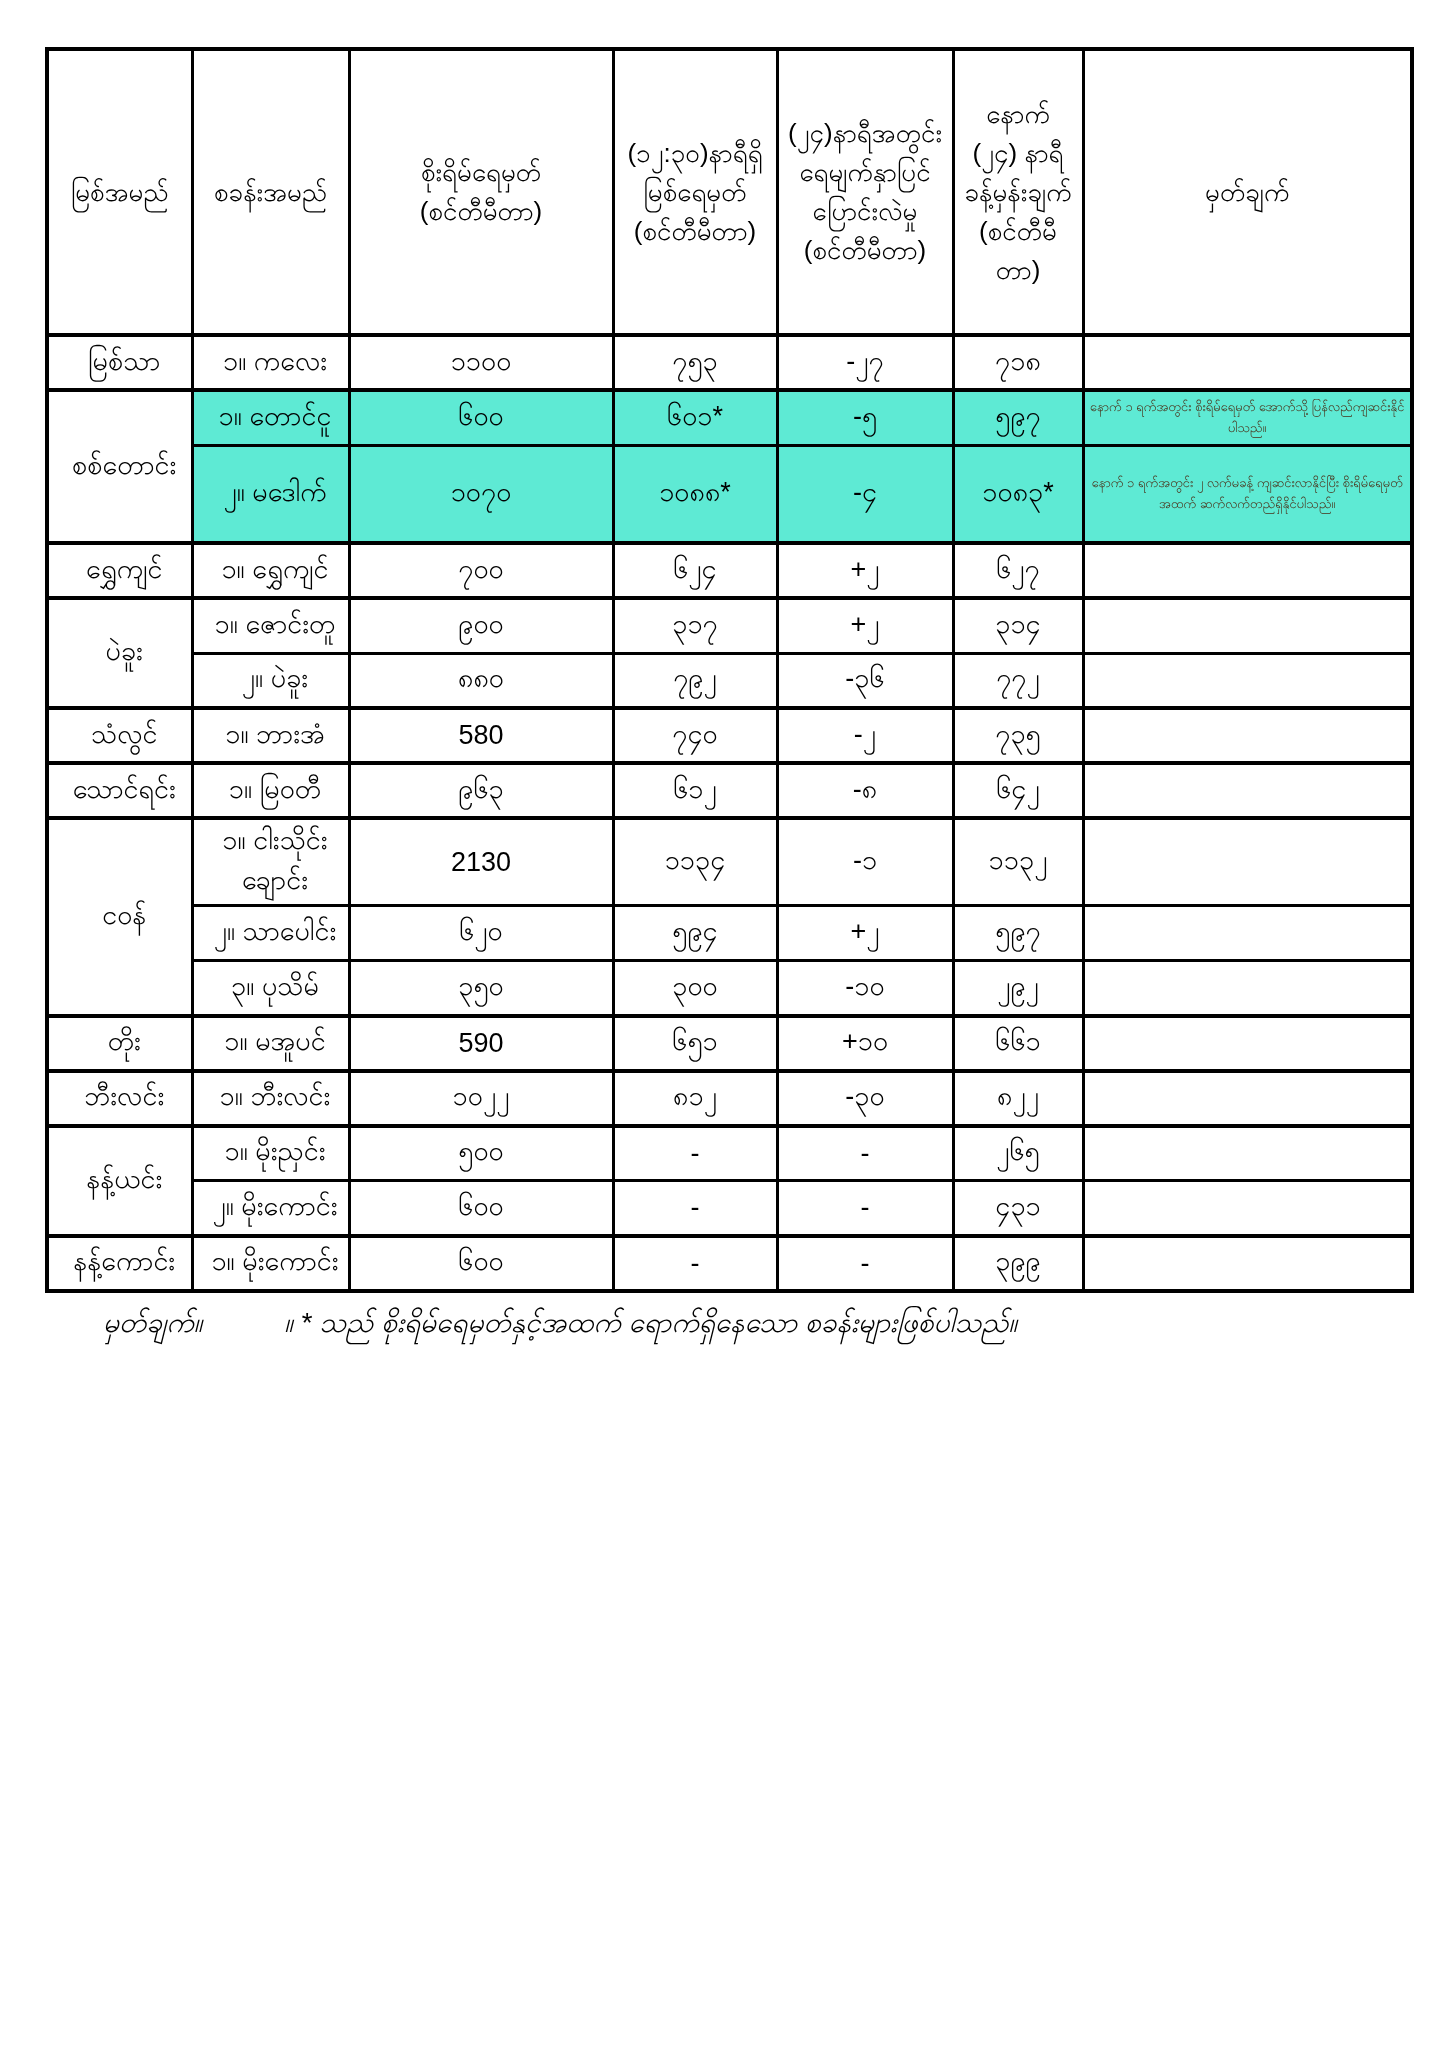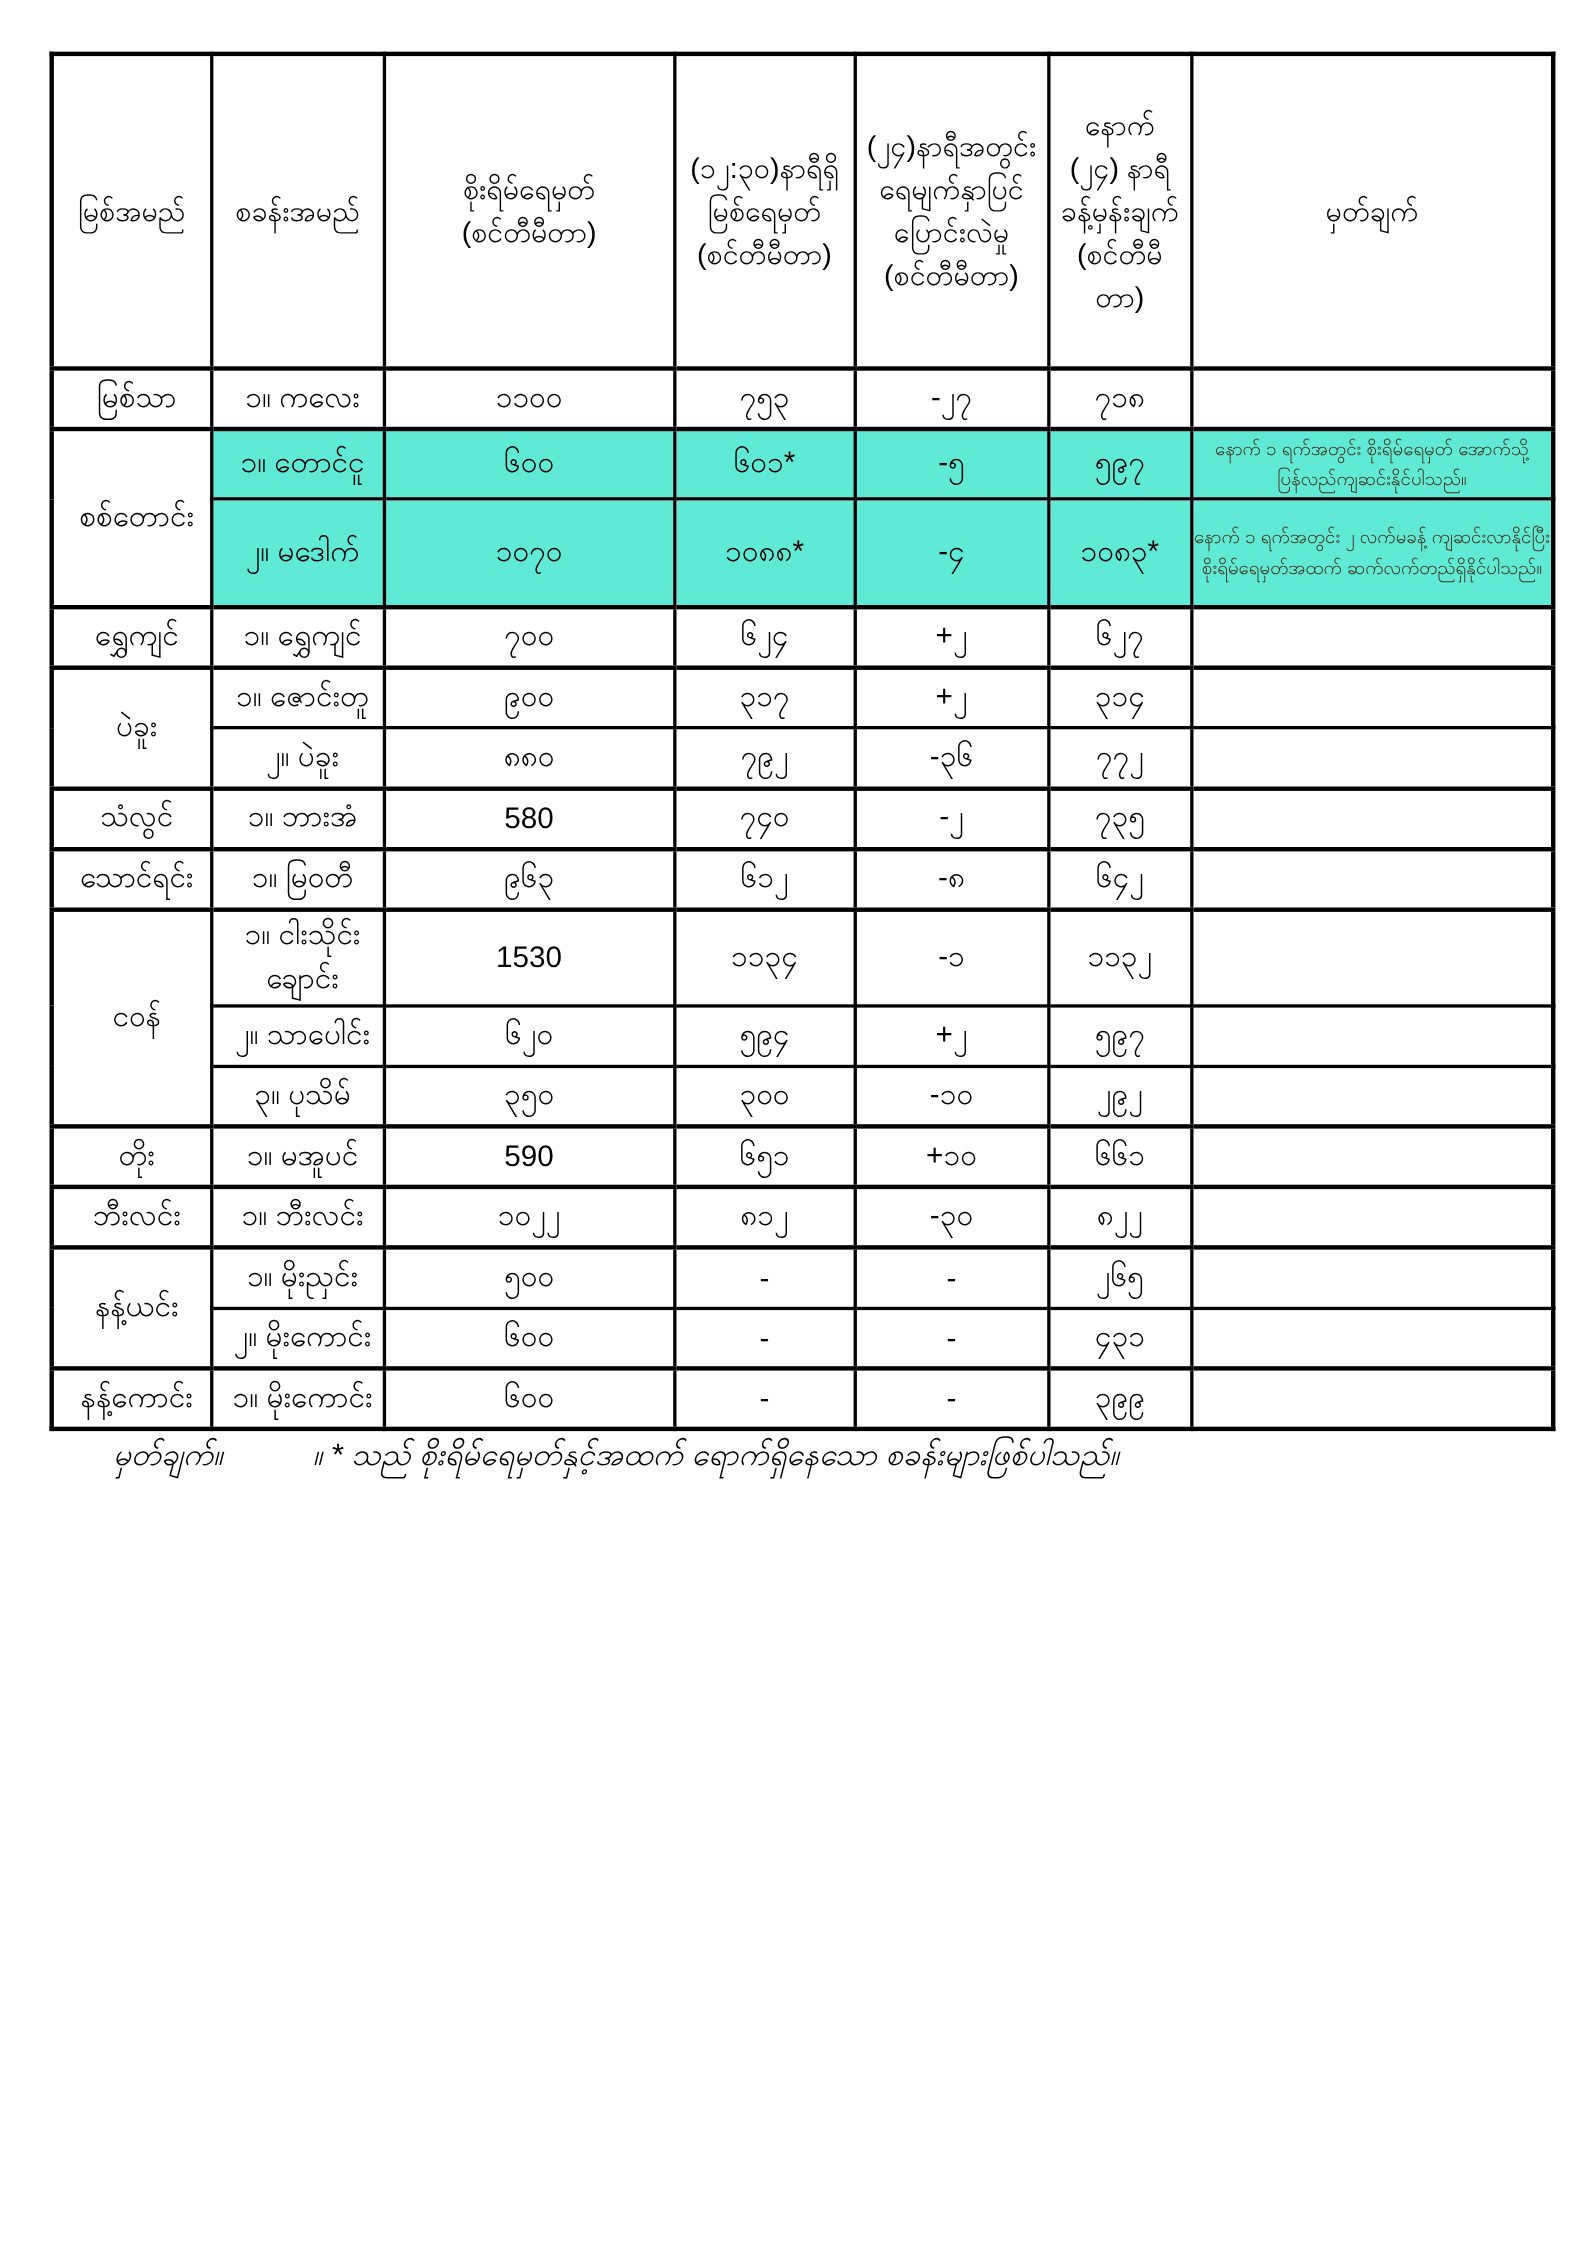--- a/index.html
+++ b/index.html
@@ -52,21 +52,21 @@
   td.c-river, td.c-station {
     text-align: center;
     padding-left: 13px;
   }
   tr.sub td { border-top-width: 2px; }
   tr.group td { border-top-width: 4px; }
   thead th { border-bottom-width: 4px; }
 
   td.hl { background: #5eead4; }
   td.c-remark {
-    font-size: 17px;
+    font-size: 13px;
     line-height: 1.6;
     color: #4a3018;
     padding: 3px 0;
   }
   .footnote {
     position: absolute;
     left: 103px; top: 1304px;
     font-size: 28px;
     white-space: nowrap;
     font-style: italic;
@@ -182,21 +182,21 @@
         <td class="c-num">၉၆၃</td>
         <td class="c-num">၆၁၂</td>
         <td class="c-num">-၈</td>
         <td class="c-num">၆၄၂</td>
         <td class="c-remark"></td>
       </tr>
 
       <tr class="group">
         <td class="c-river" rowspan="3">ငဝန်</td>
         <td class="c-station">၁။ ငါးသိုင်းချောင်း</td>
-        <td class="c-num">1530</td>
+        <td class="c-num">2130</td>
         <td class="c-num">၁၁၃၄</td>
         <td class="c-num">-၁</td>
         <td class="c-num">၁၁၃၂</td>
         <td class="c-remark"></td>
       </tr>
       <tr class="sub">
         <td class="c-station">၂။ သာပေါင်း</td>
         <td class="c-num">၆၂၀</td>
         <td class="c-num">၅၉၄</td>
         <td class="c-num">+၂</td>

